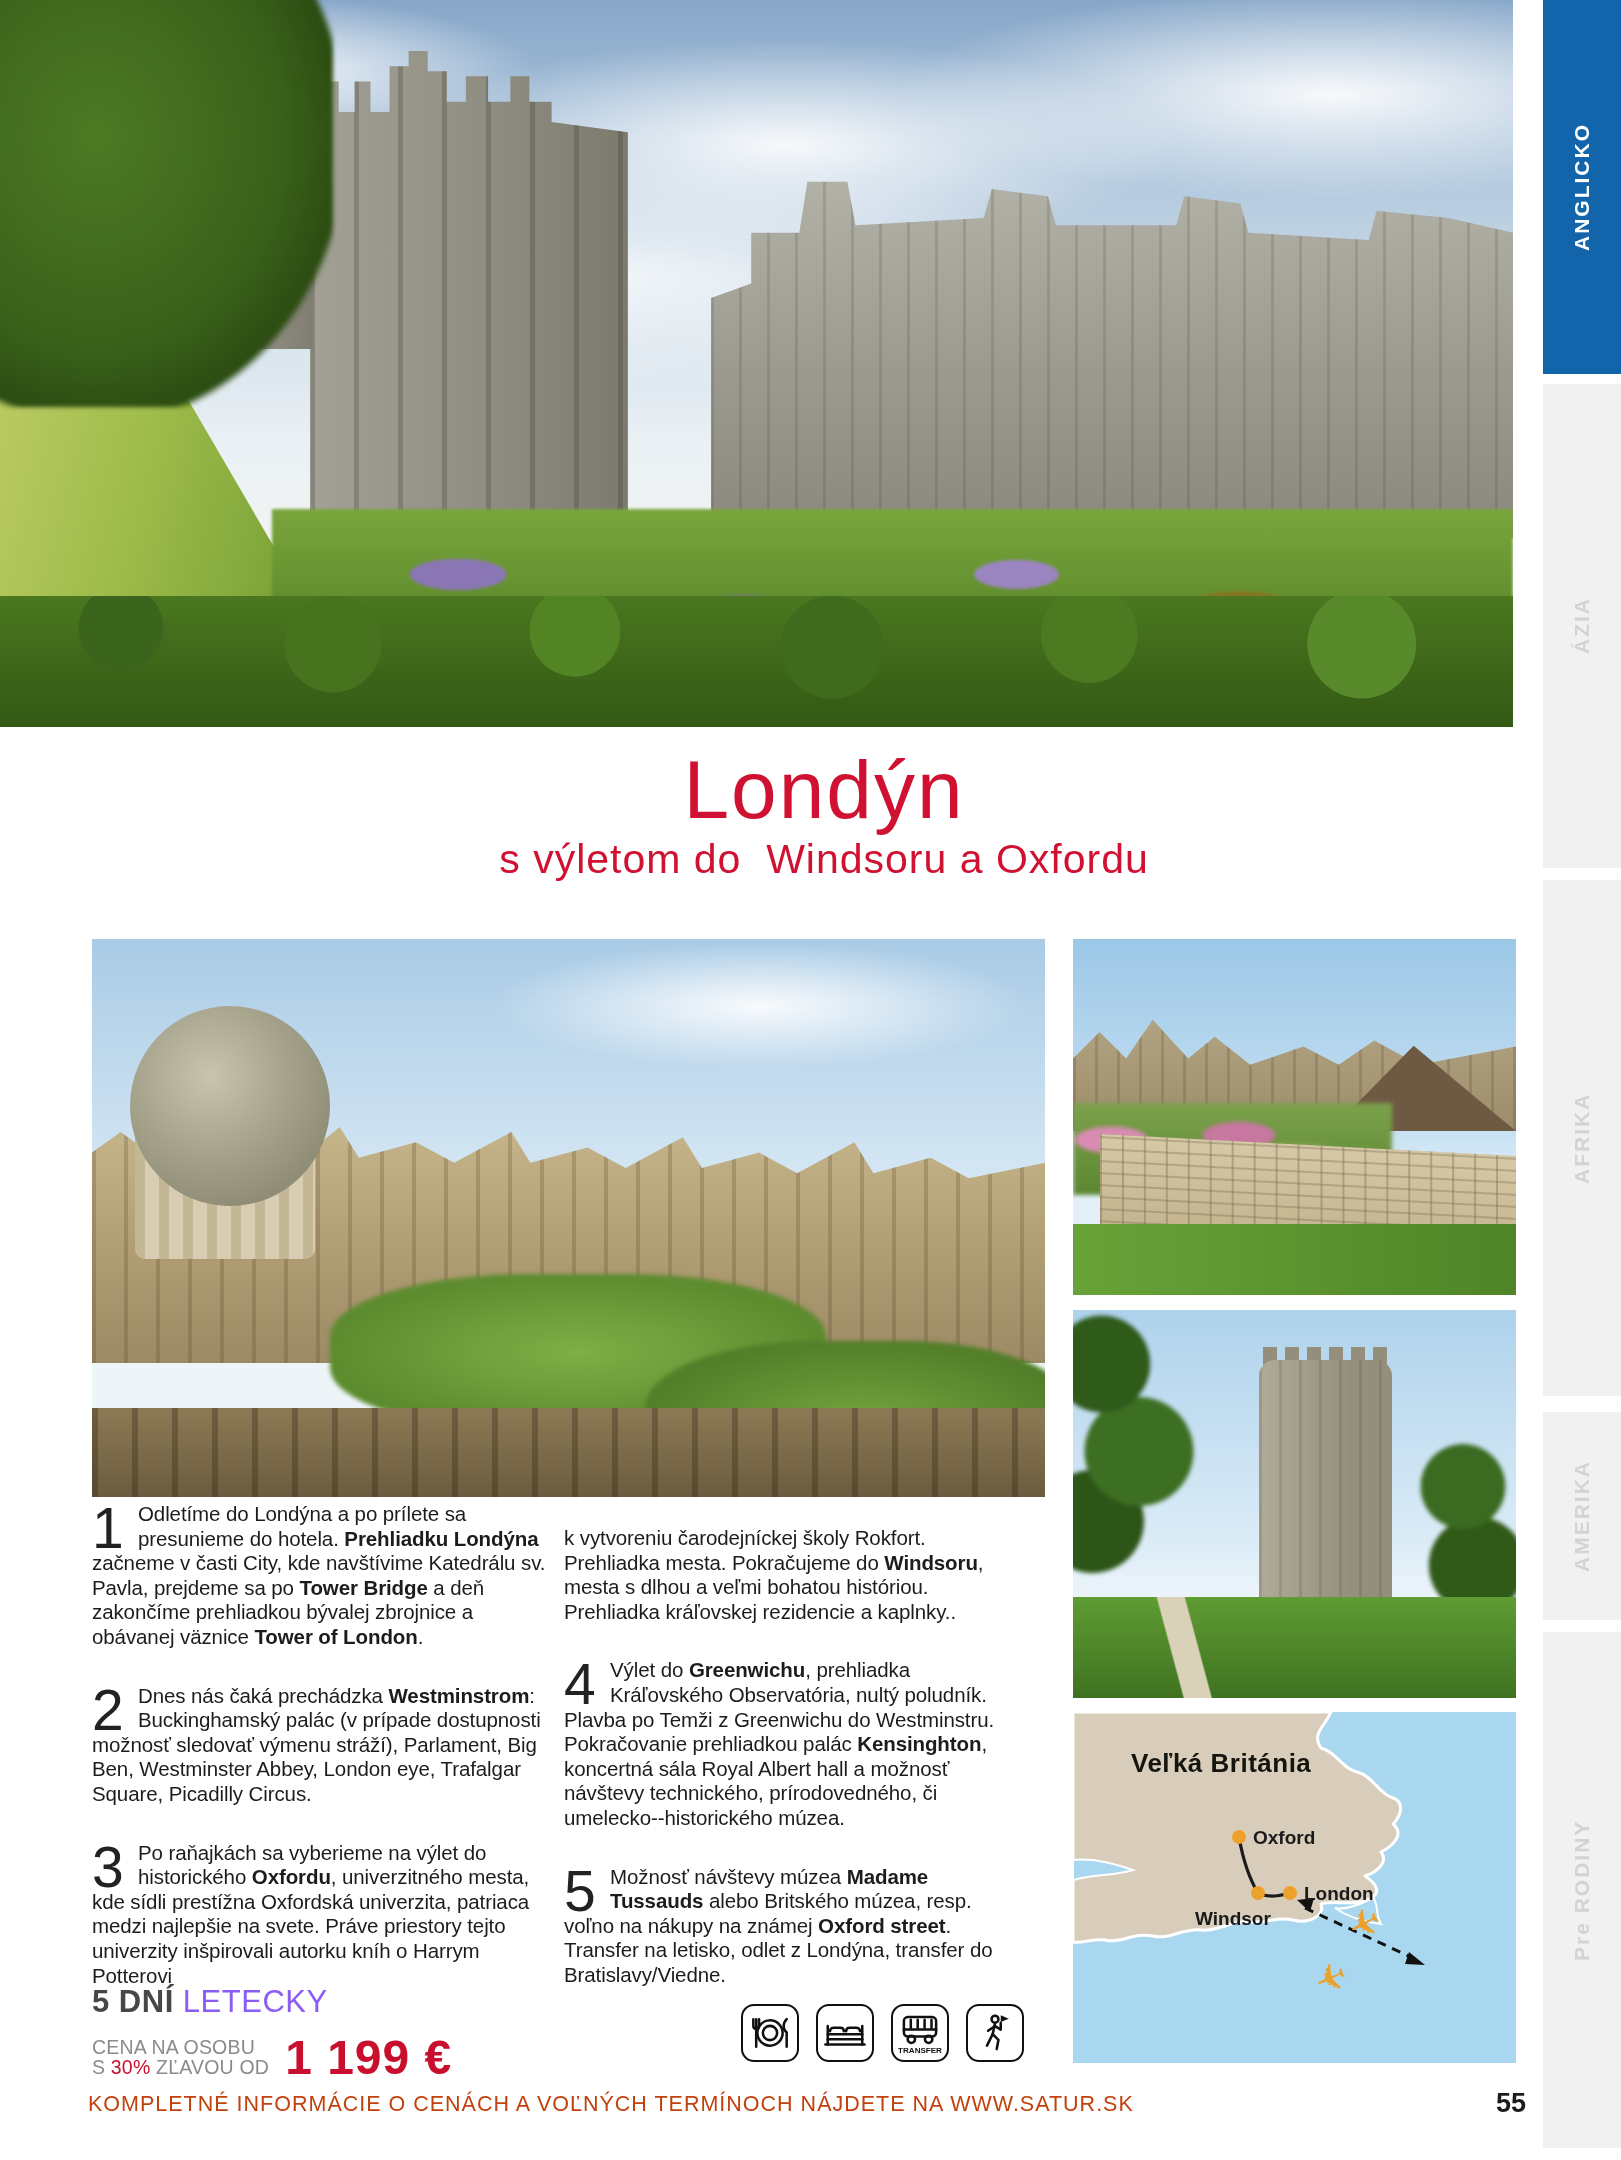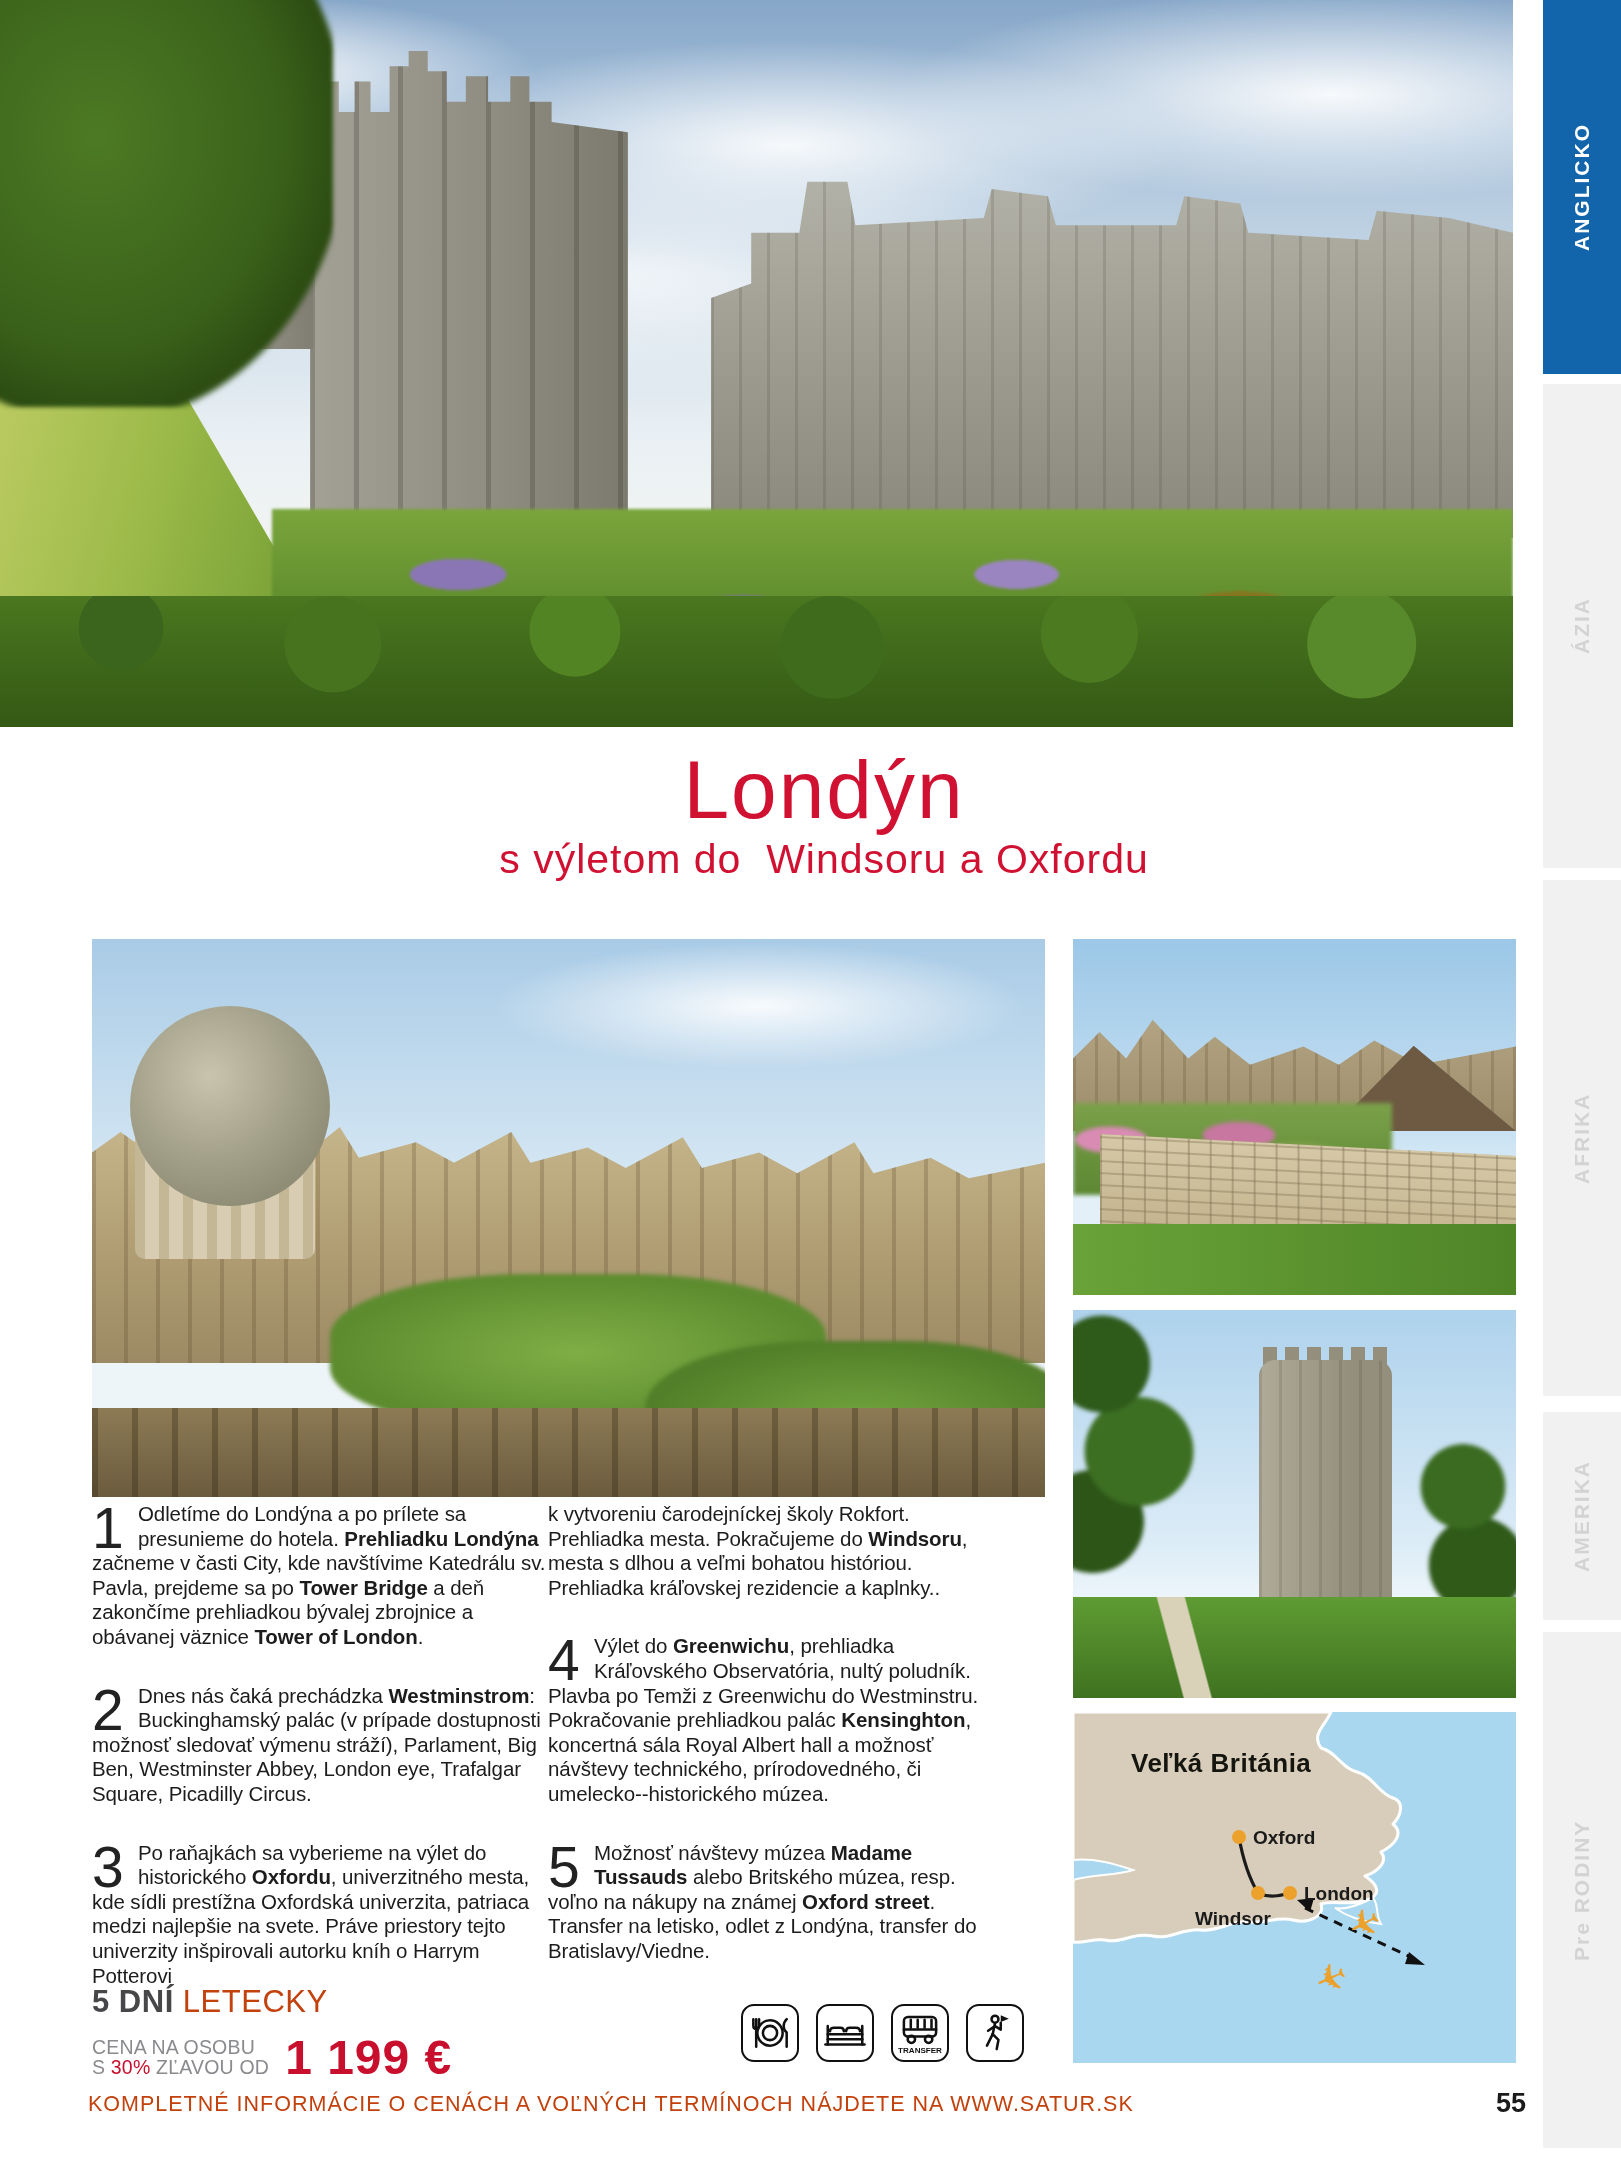--- a/index.html
+++ b/index.html
@@ -127,32 +127,32 @@
   .tab.idle{background:#f1f1f1;color:#d3d3d3;}
 
   
   .titleblock{position:absolute;left:108px;top:748px;width:1432px;text-align:center;color:#d01131;}
   .title{font-size:82px;font-weight:200;line-height:1.02;letter-spacing:2px;}
   .subtitle{font-size:41px;font-weight:200;letter-spacing:1px;margin-top:4px;white-space:pre-wrap;}
 
   
   .col{position:absolute;top:1502px;}
   .col1{left:92px;width:456px;}
-  .col2{left:548px;width:452px;}
+  .col2{left:564px;width:452px;margin-top:24px;}
   .para{font-size:20.5px;line-height:24.6px;letter-spacing:-0.1px;color:#1c1c1c;}
   .para + .para{margin-top:34px;}
   .para b{font-weight:bold;}
   .num{float:left;width:36px;font-size:57px;line-height:46px;padding:3px 10px 0 0;
        font-weight:200;color:#222;}
 
   
   .offer{position:absolute;left:92px;top:1984px;}
   .days{font-size:31px;letter-spacing:0.5px;}
   .days .d-bold{font-weight:bold;color:#47474a;}
-  .days .d-rest{color:#c2410c;}
+  .days .d-rest{color:#8b5cf6;}
   .pricerow{display:flex;align-items:center;margin-top:10px;}
   .pricenote{font-size:19.5px;line-height:19.5px;color:#8a8b8e;letter-spacing:0.2px;}
   .pricenote .disc{color:#c8102e;font-weight:normal;}
   .price{font-size:48px;font-weight:bold;color:#c8102e;margin-left:16px;letter-spacing:1px;}
 
   
   .services{position:absolute;left:741px;top:2004px;display:flex;gap:17px;}
   .svc{width:58px;height:58px;border:2.6px solid #101010;border-radius:13px;background:#fff;
        display:flex;align-items:center;justify-content:center;box-sizing:border-box;}
   .svc svg{width:46px;height:46px;}

